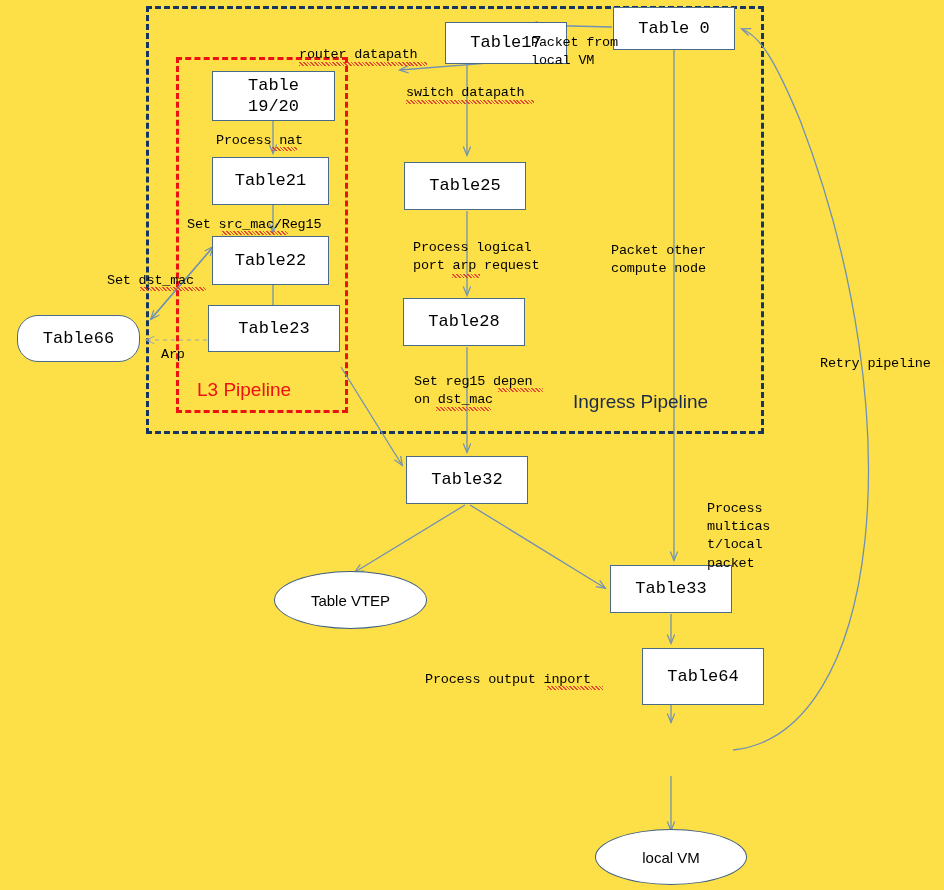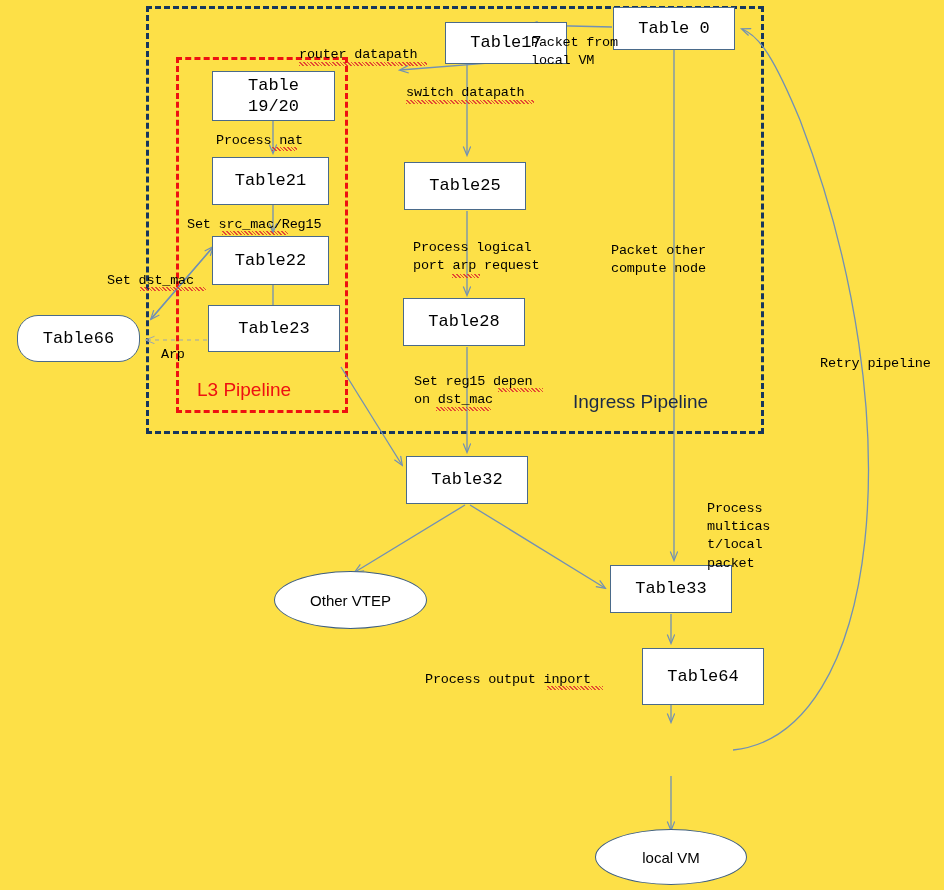--- a/index.html
+++ b/index.html
@@ -174,21 +174,21 @@
 
   <div class="node" style="left:403px; top:298px; width:122px; height:48px;">Table28</div>
 
   <div class="node" style="left:406px; top:456px; width:122px; height:48px;">Table32</div>
 
   <div class="node" style="left:610px; top:565px; width:122px; height:48px;">Table33</div>
 
   <div class="node" style="left:642px; top:648px; width:122px; height:57px;text-align:center;">Table64</div>
 
 
-  <div class="ellipse" style="left:274px; top:571px; width:153px; height:58px;">Other VTEP</div>
+  <div class="ellipse" style="left:274px; top:571px; width:153px; height:58px;">Table VTEP</div>
 
   <div class="ellipse" style="left:595px; top:829px; width:152px; height:56px;">local VM</div>
 
   <div class="lbl-region navy" style="left:561px; top:392px;">Ingress Pipeline</div>
 
   <div class="lbl-region red" style="left:197px; top:380px;">L3 Pipeline</div>
 
   <div class="lbl" style="left:531px; top:34px;">Packet from
 local VM</div>
 

